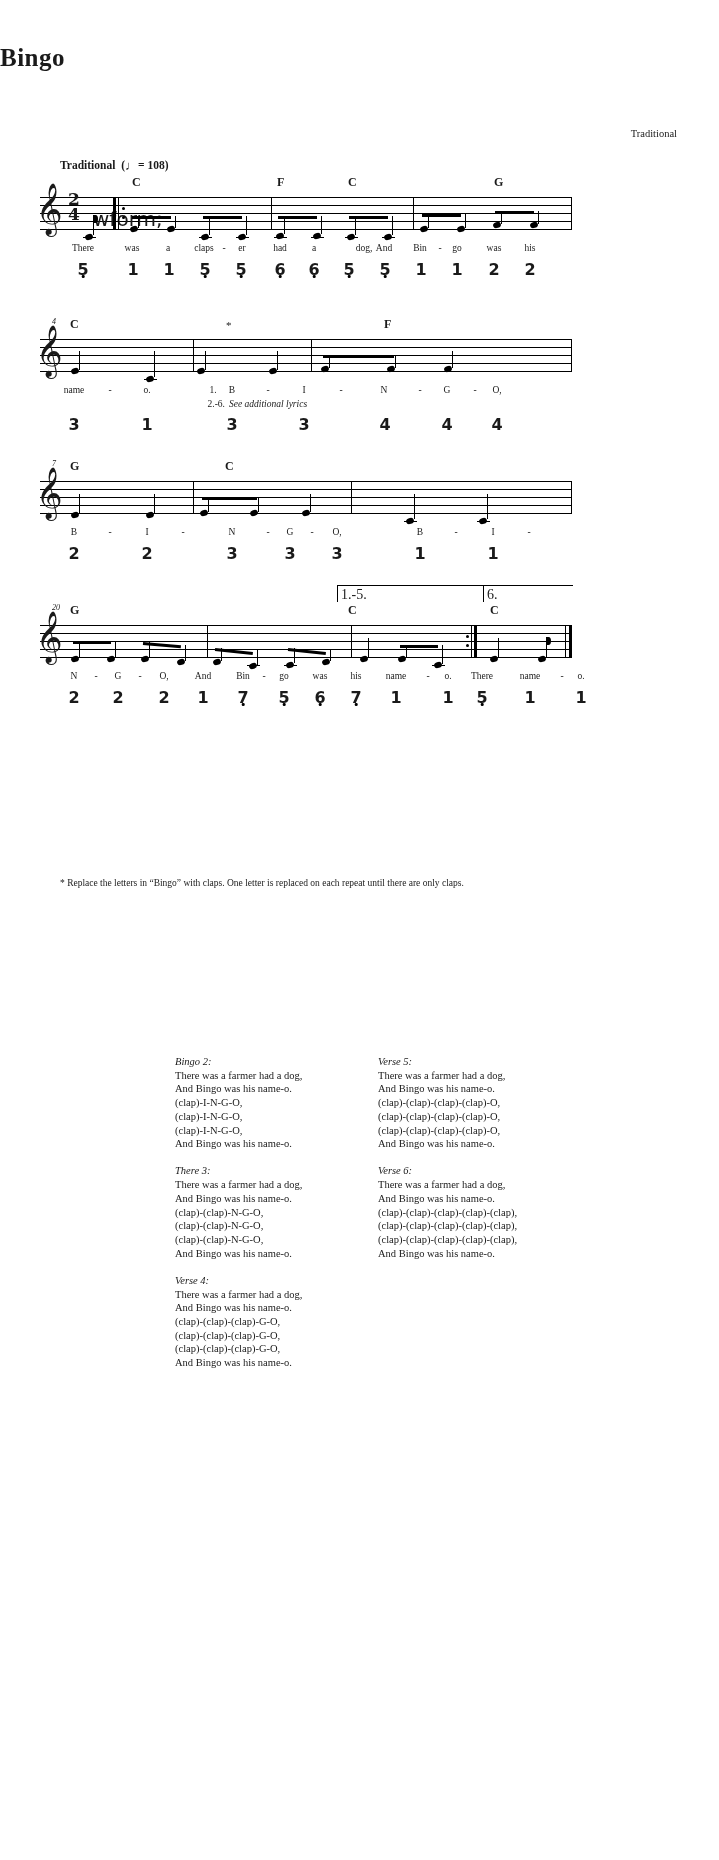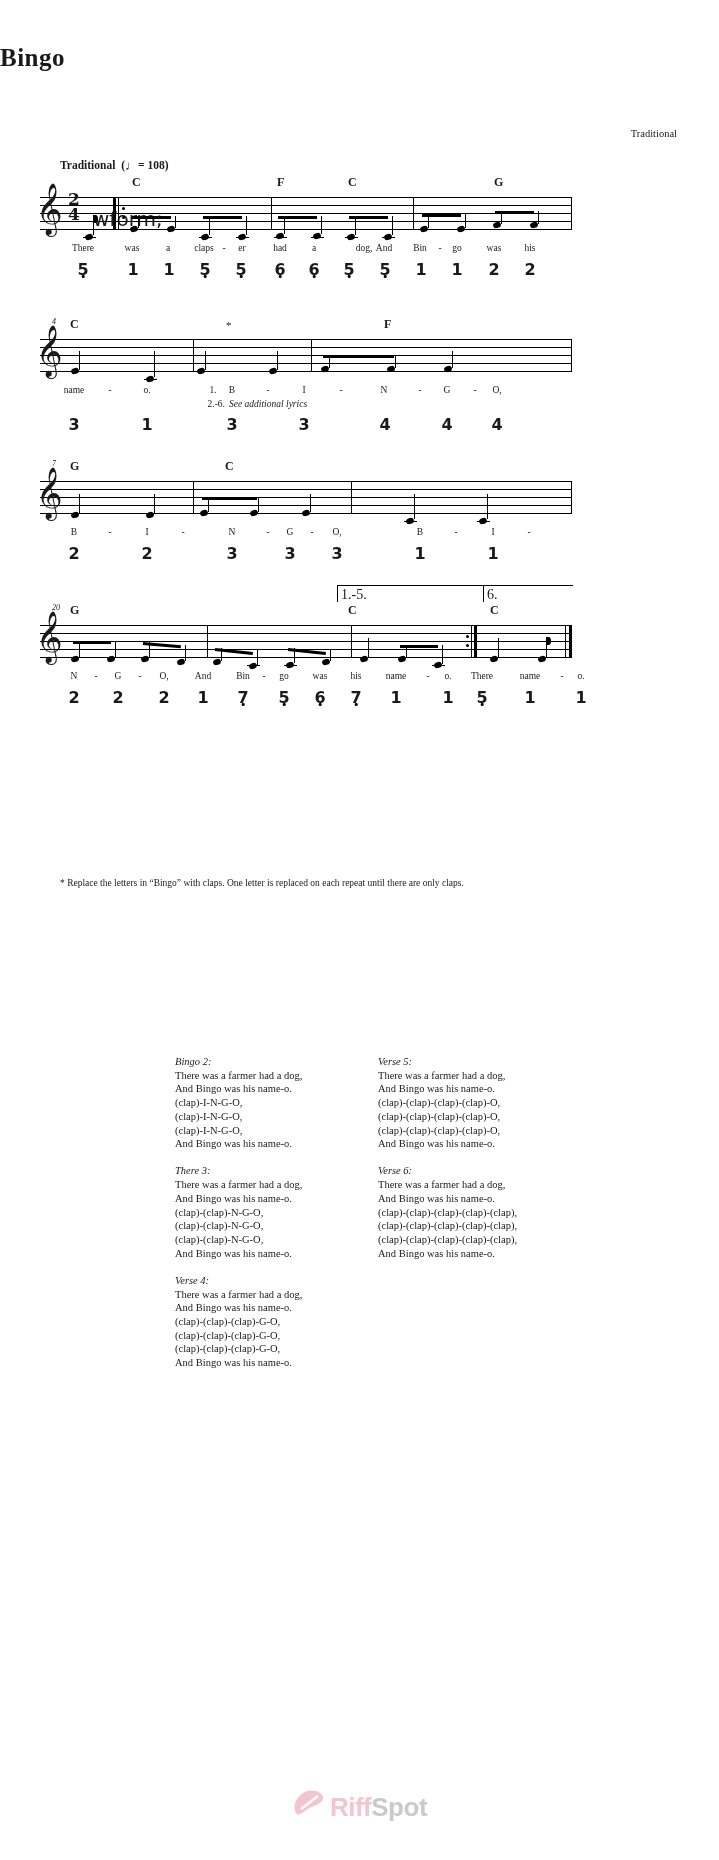--- a/index.html
+++ b/index.html
@@ -487,28 +487,14 @@
       <div class="vhead">Verse 6:</div>
       <div>There was a farmer had a dog,</div>
       <div>And Bingo was his name-o.</div>
       <div>(clap)-(clap)-(clap)-(clap)-(clap),</div>
       <div>(clap)-(clap)-(clap)-(clap)-(clap),</div>
       <div>(clap)-(clap)-(clap)-(clap)-(clap),</div>
       <div>And Bingo was his name-o.</div>
     </div>
   </div>
 
-  <div class="logo">
-    <span class="logo-inner">
-      <span class="logo-mark">
-        <svg width="34" height="30" viewBox="0 0 34 30" aria-hidden="true">
-          <path d="M4 23 C0 17 4 6 13 2 C22 -2 32 3 31 9 C30 14 22 15 16 19 C11 22 7 27 4 23 Z" fill="#f3c6cf"></path>
-          <path d="M9 19 L26 6" stroke="#ffffff" stroke-width="2.4" fill="none"></path>
-          <circle cx="12" cy="17" r="1.1" fill="#ffffff"></circle>
-          <circle cx="15.5" cy="14.4" r="1.1" fill="#ffffff"></circle>
-          <circle cx="19" cy="11.6" r="1.1" fill="#ffffff"></circle>
-          <circle cx="22.5" cy="8.9" r="1.1" fill="#ffffff"></circle>
-        </svg>
-      </span><span class="logo-text"><span class="r">Riff</span><span>Spot</span></span>
-    </span>
-  </div>
 
 </div>
 
 </body></html>

